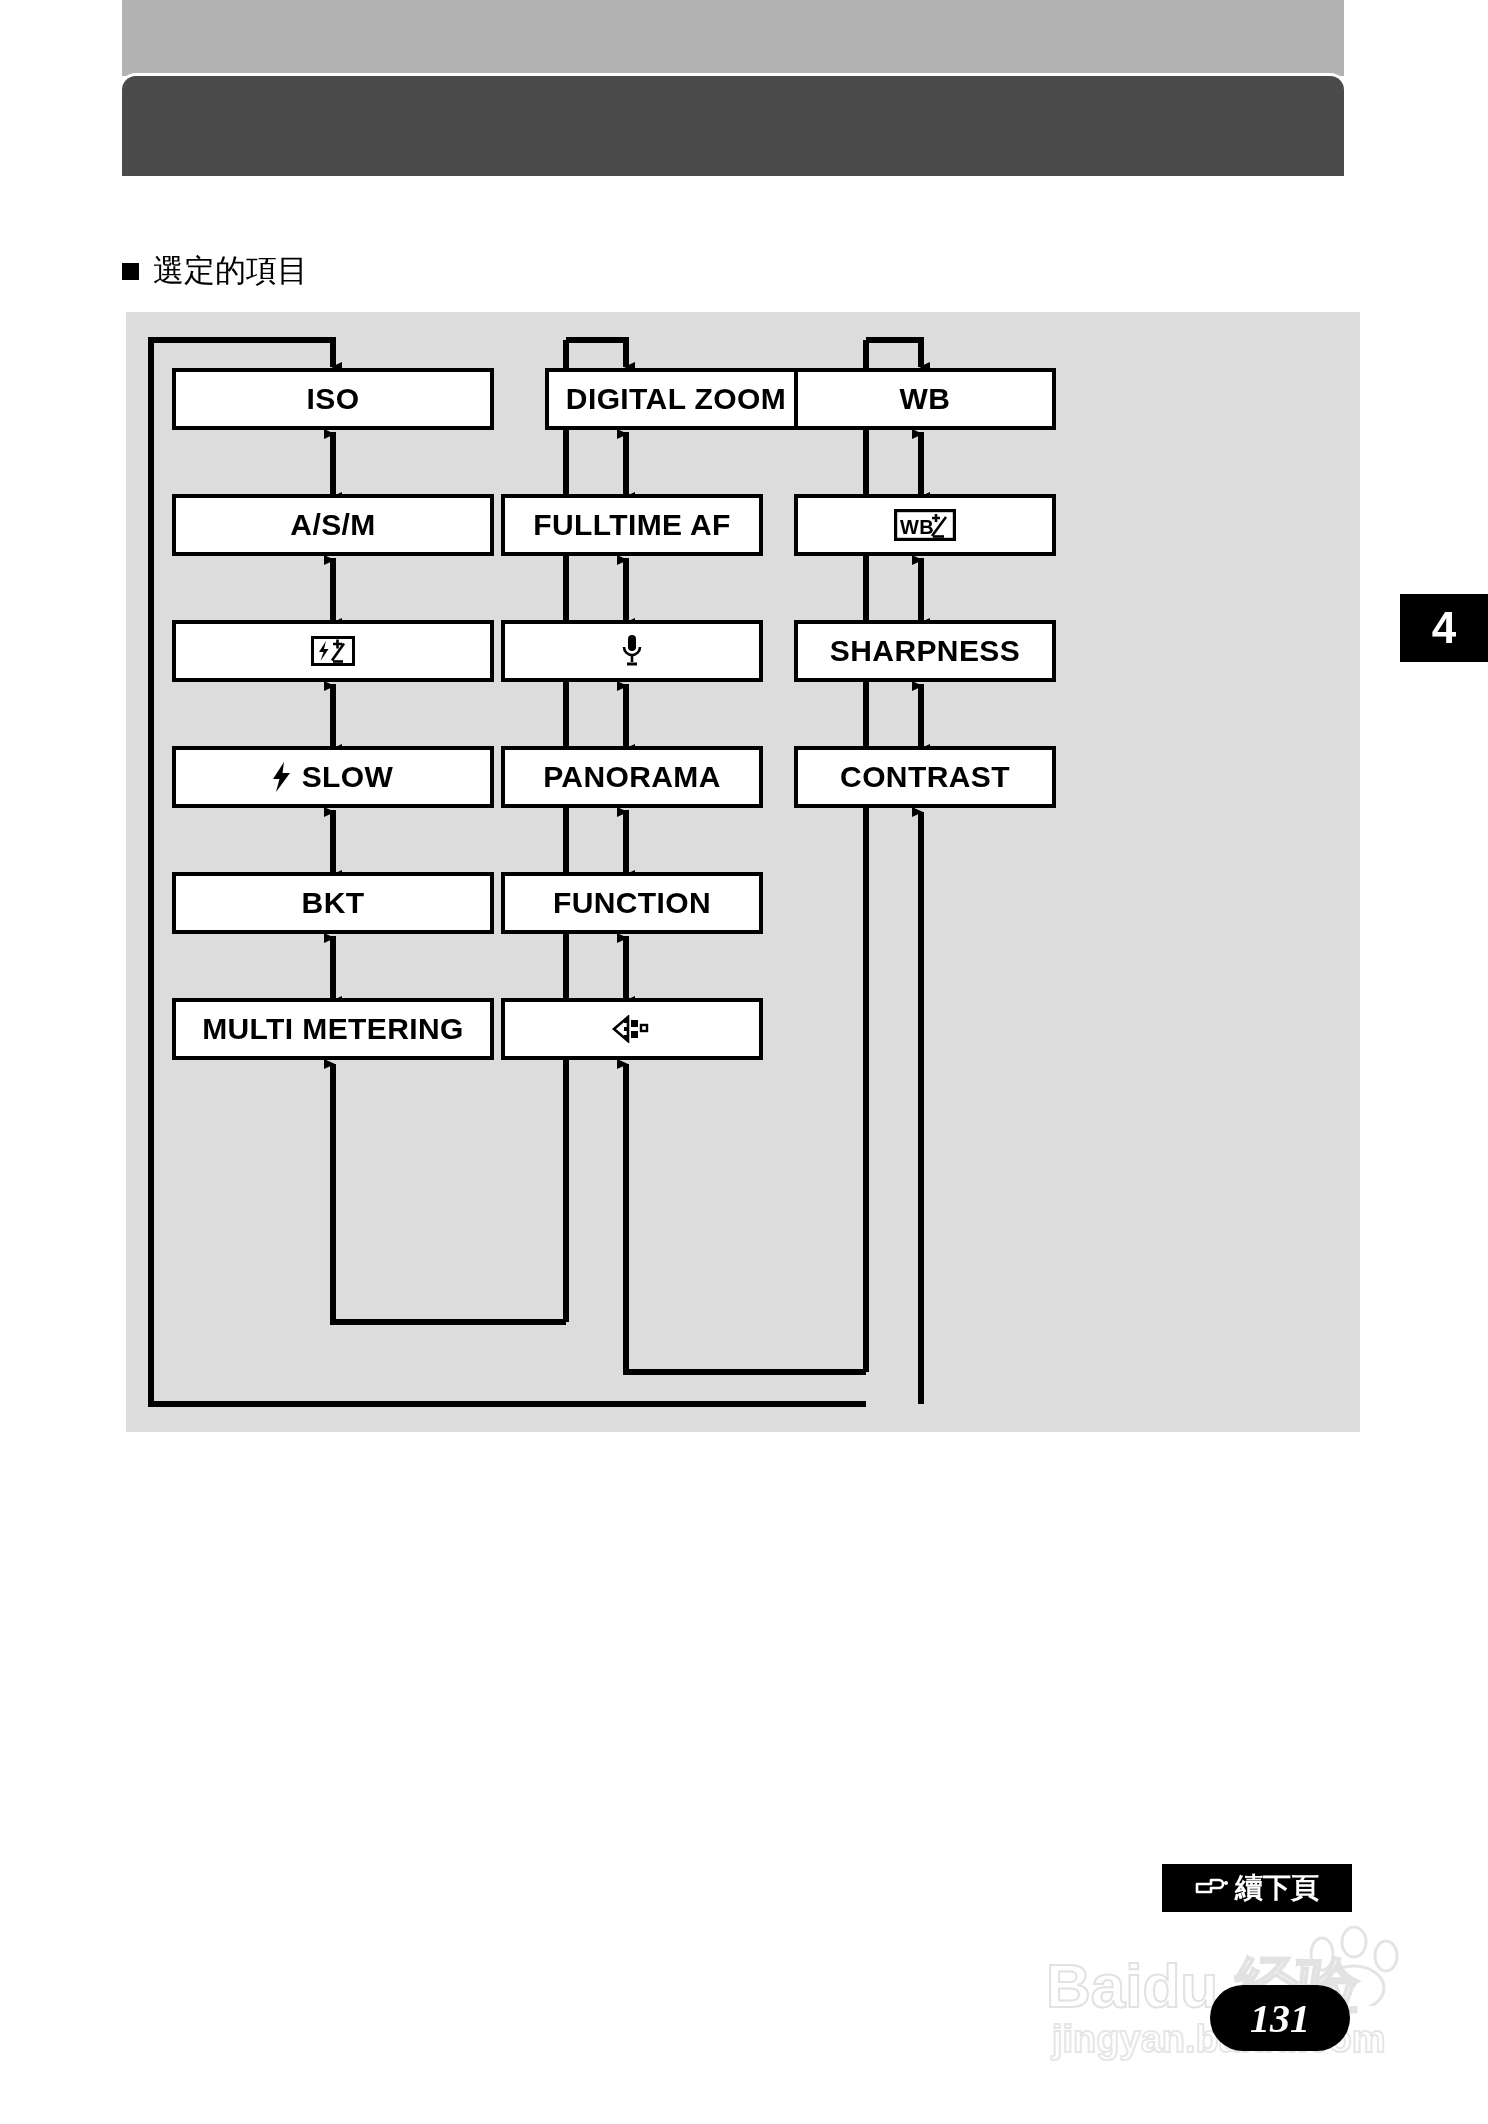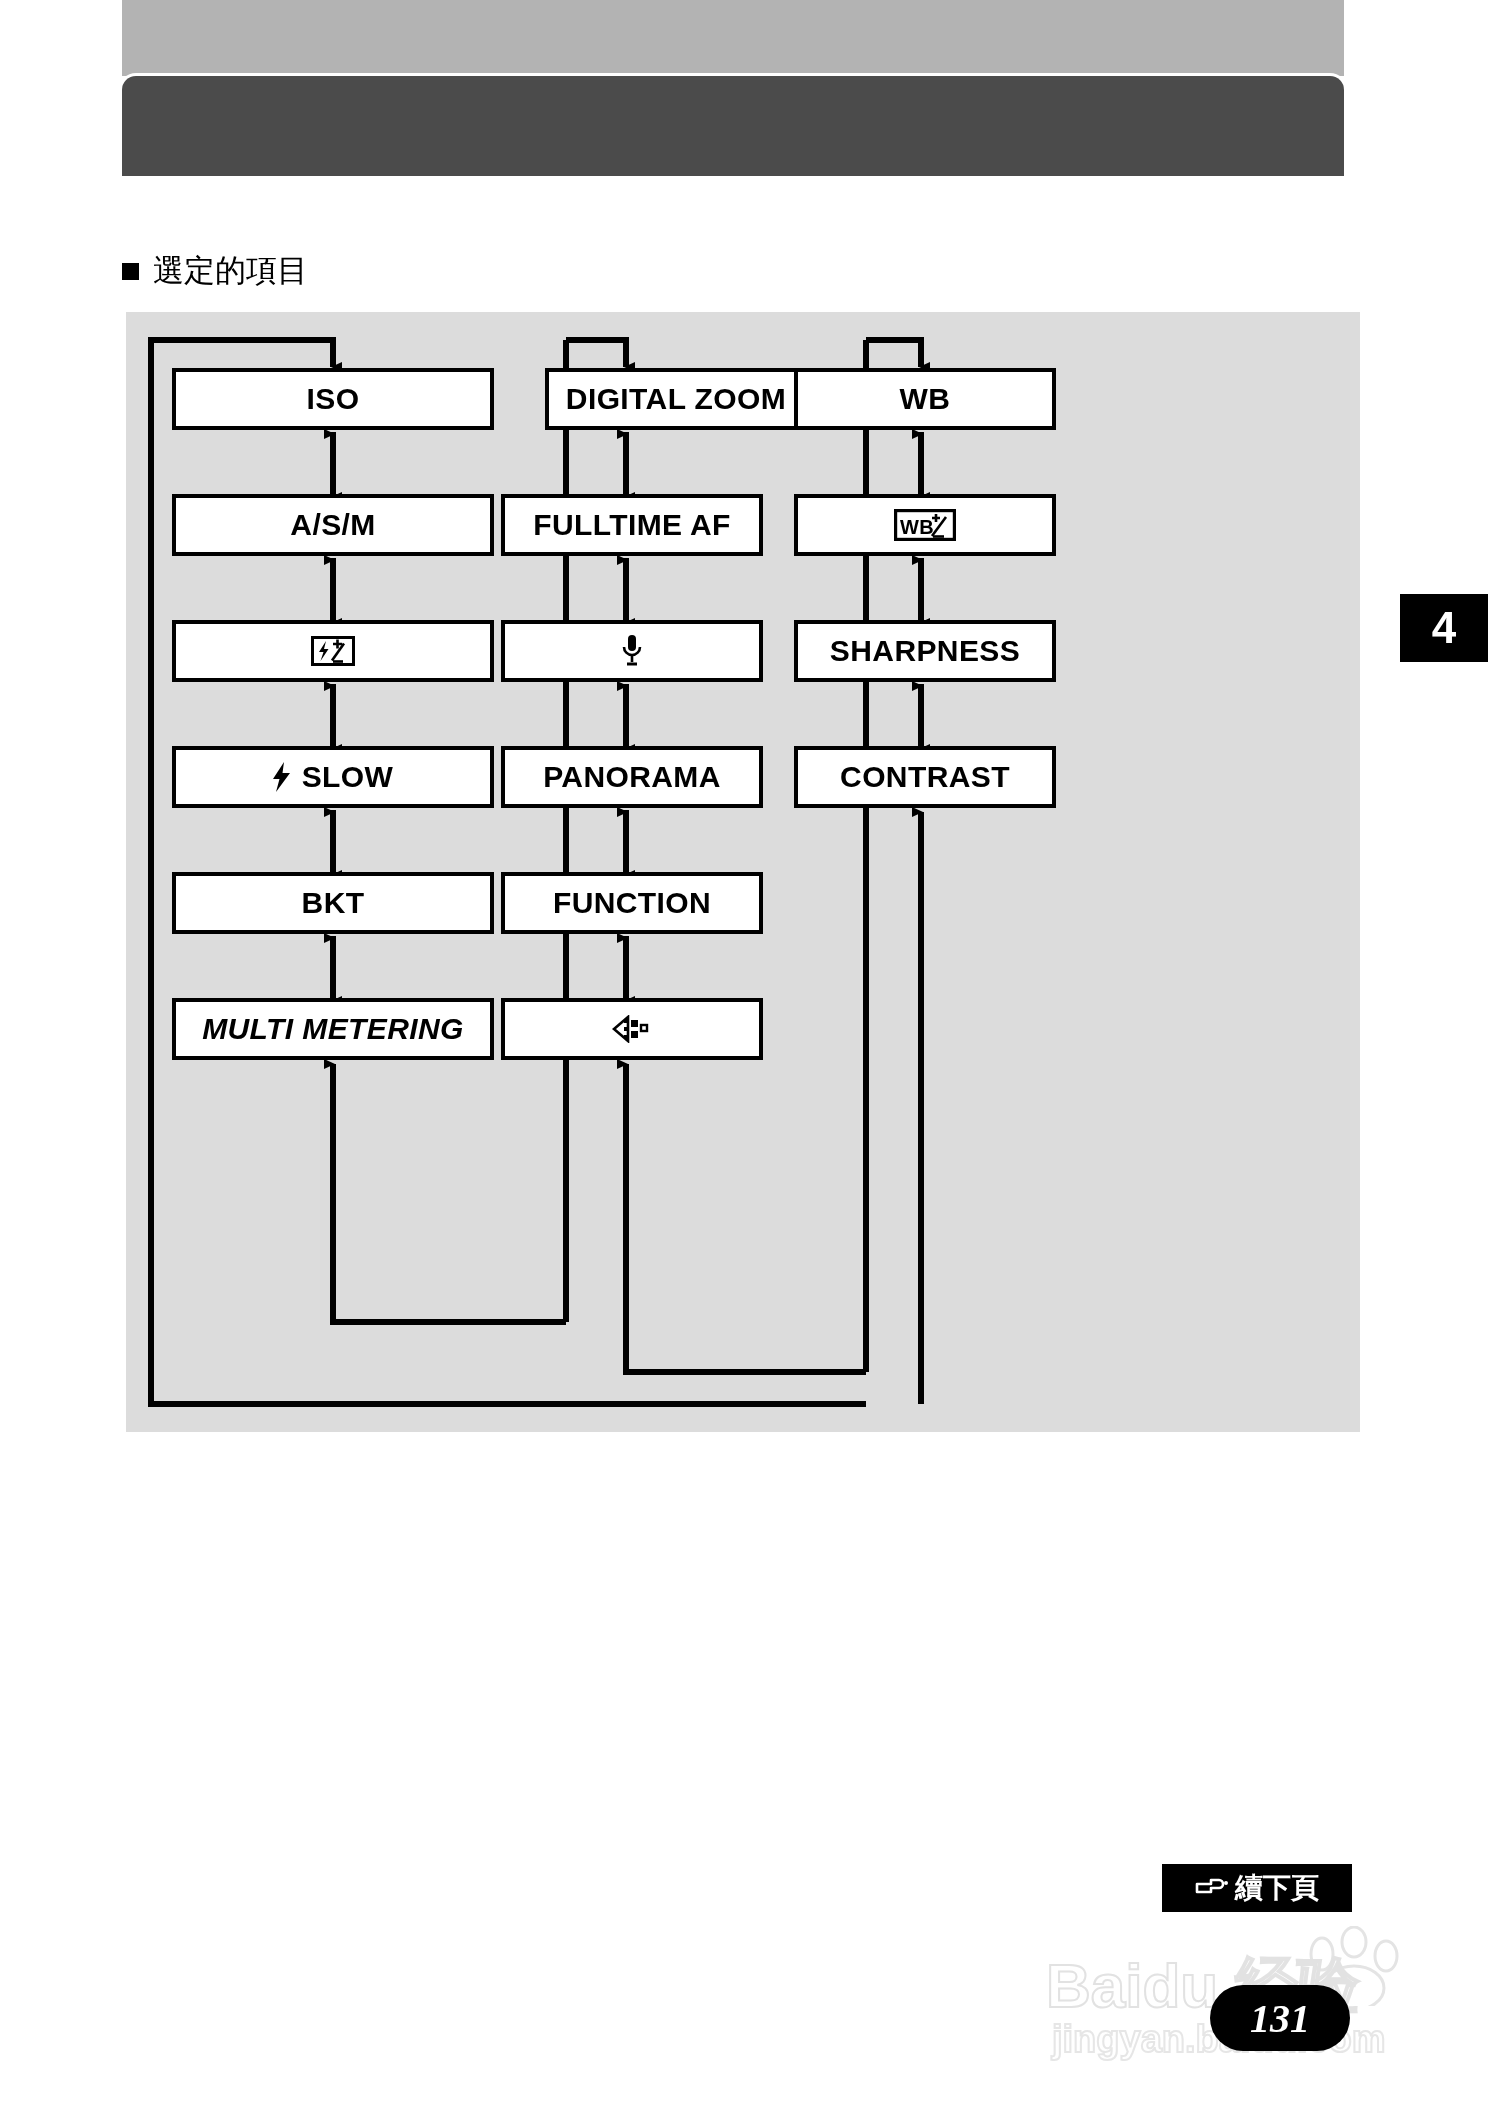--- a/index.html
+++ b/index.html
@@ -220,21 +220,21 @@
         <path d="M11 0 L0 17 L6.5 17 L3 30 L17 11 L9.5 11 Z" fill="#000"></path>
       </svg>
     </span>
     <span>SLOW</span>
   </div>
 
   <div class="box" style="left:46px;top:560px;width:322px;height:62px;">
     <span>BKT</span>
   </div>
 
-  <div class="box" style="left:46px;top:686px;width:322px;height:62px;font-style:italic;">
+  <div class="box" style="left:46px;top:686px;width:322px;height:62px;">
     <span>MULTI METERING</span>
   </div>
 
   <div class="box" style="left:375px;top:56px;width:262px;height:62px;margin-left:44px;">
     <span>DIGITAL ZOOM</span>
   </div>
 
   <div class="box" style="left:375px;top:182px;width:262px;height:62px;">
     <span>FULLTIME AF</span>
   </div>

